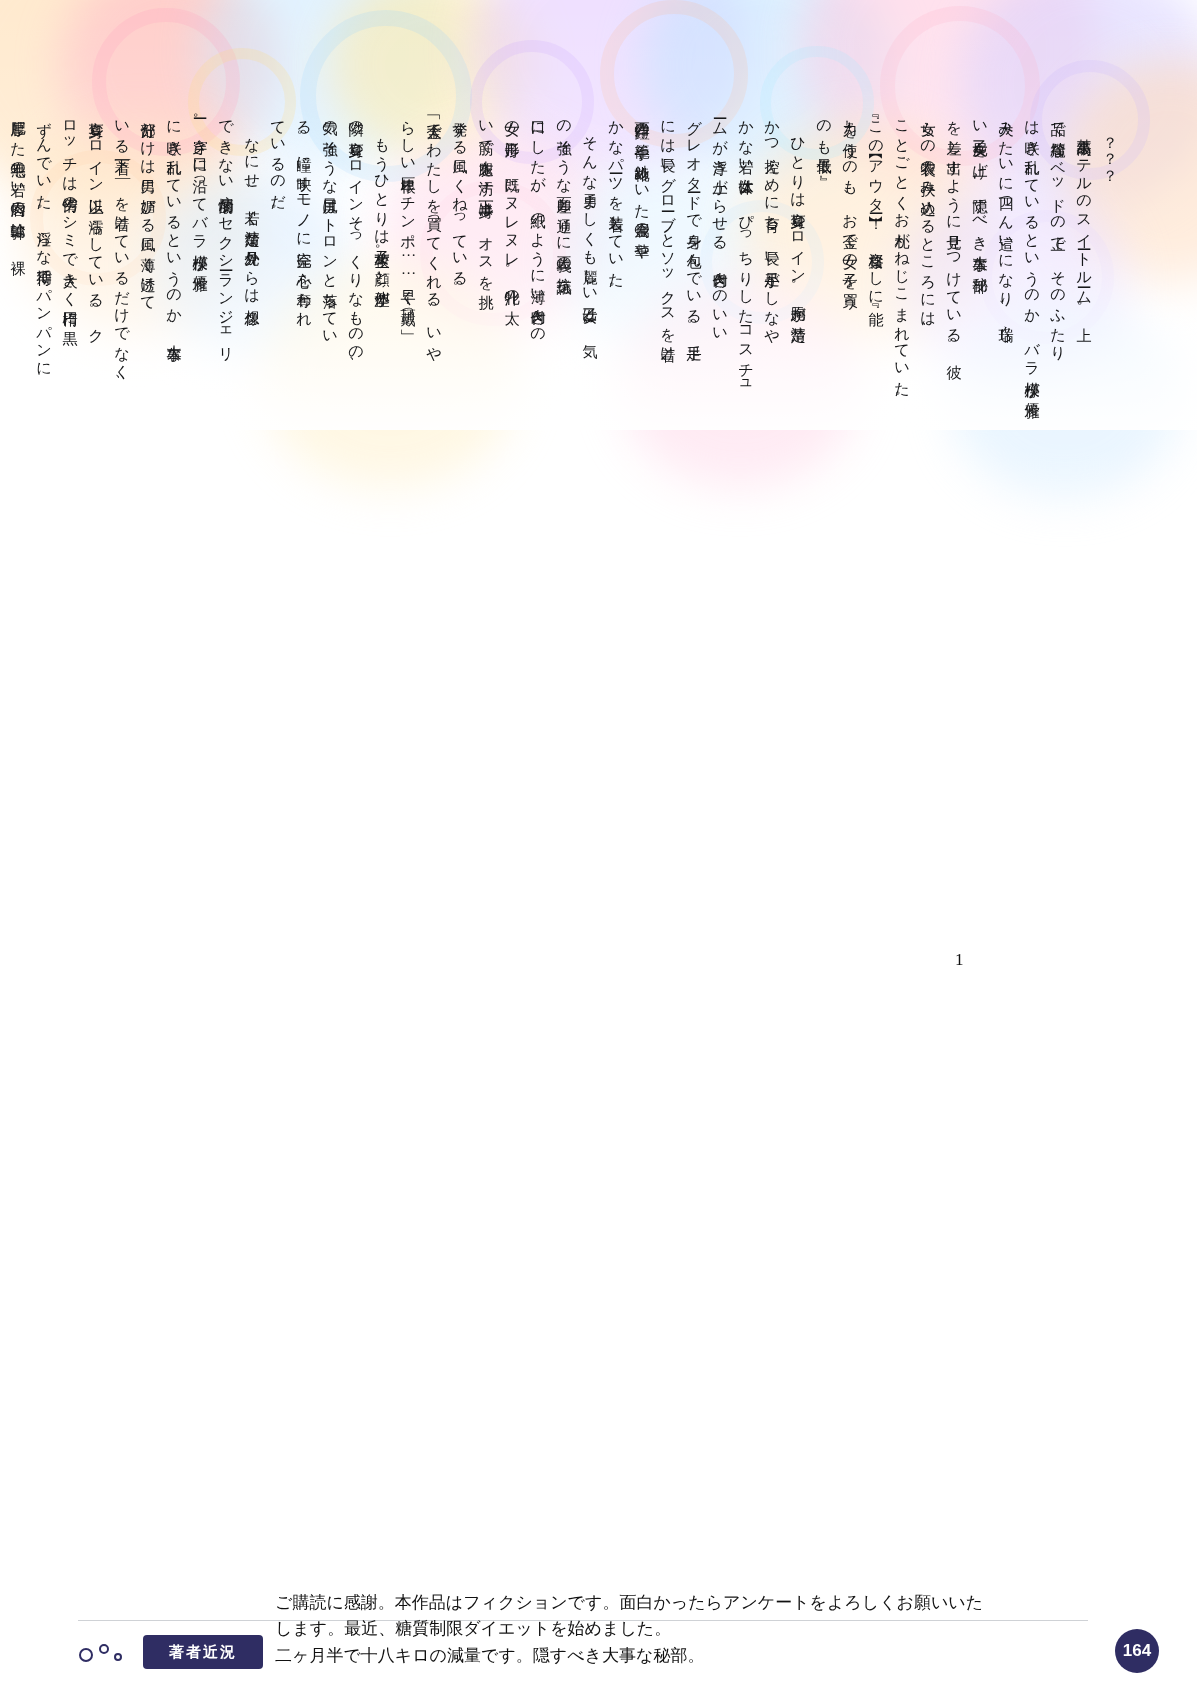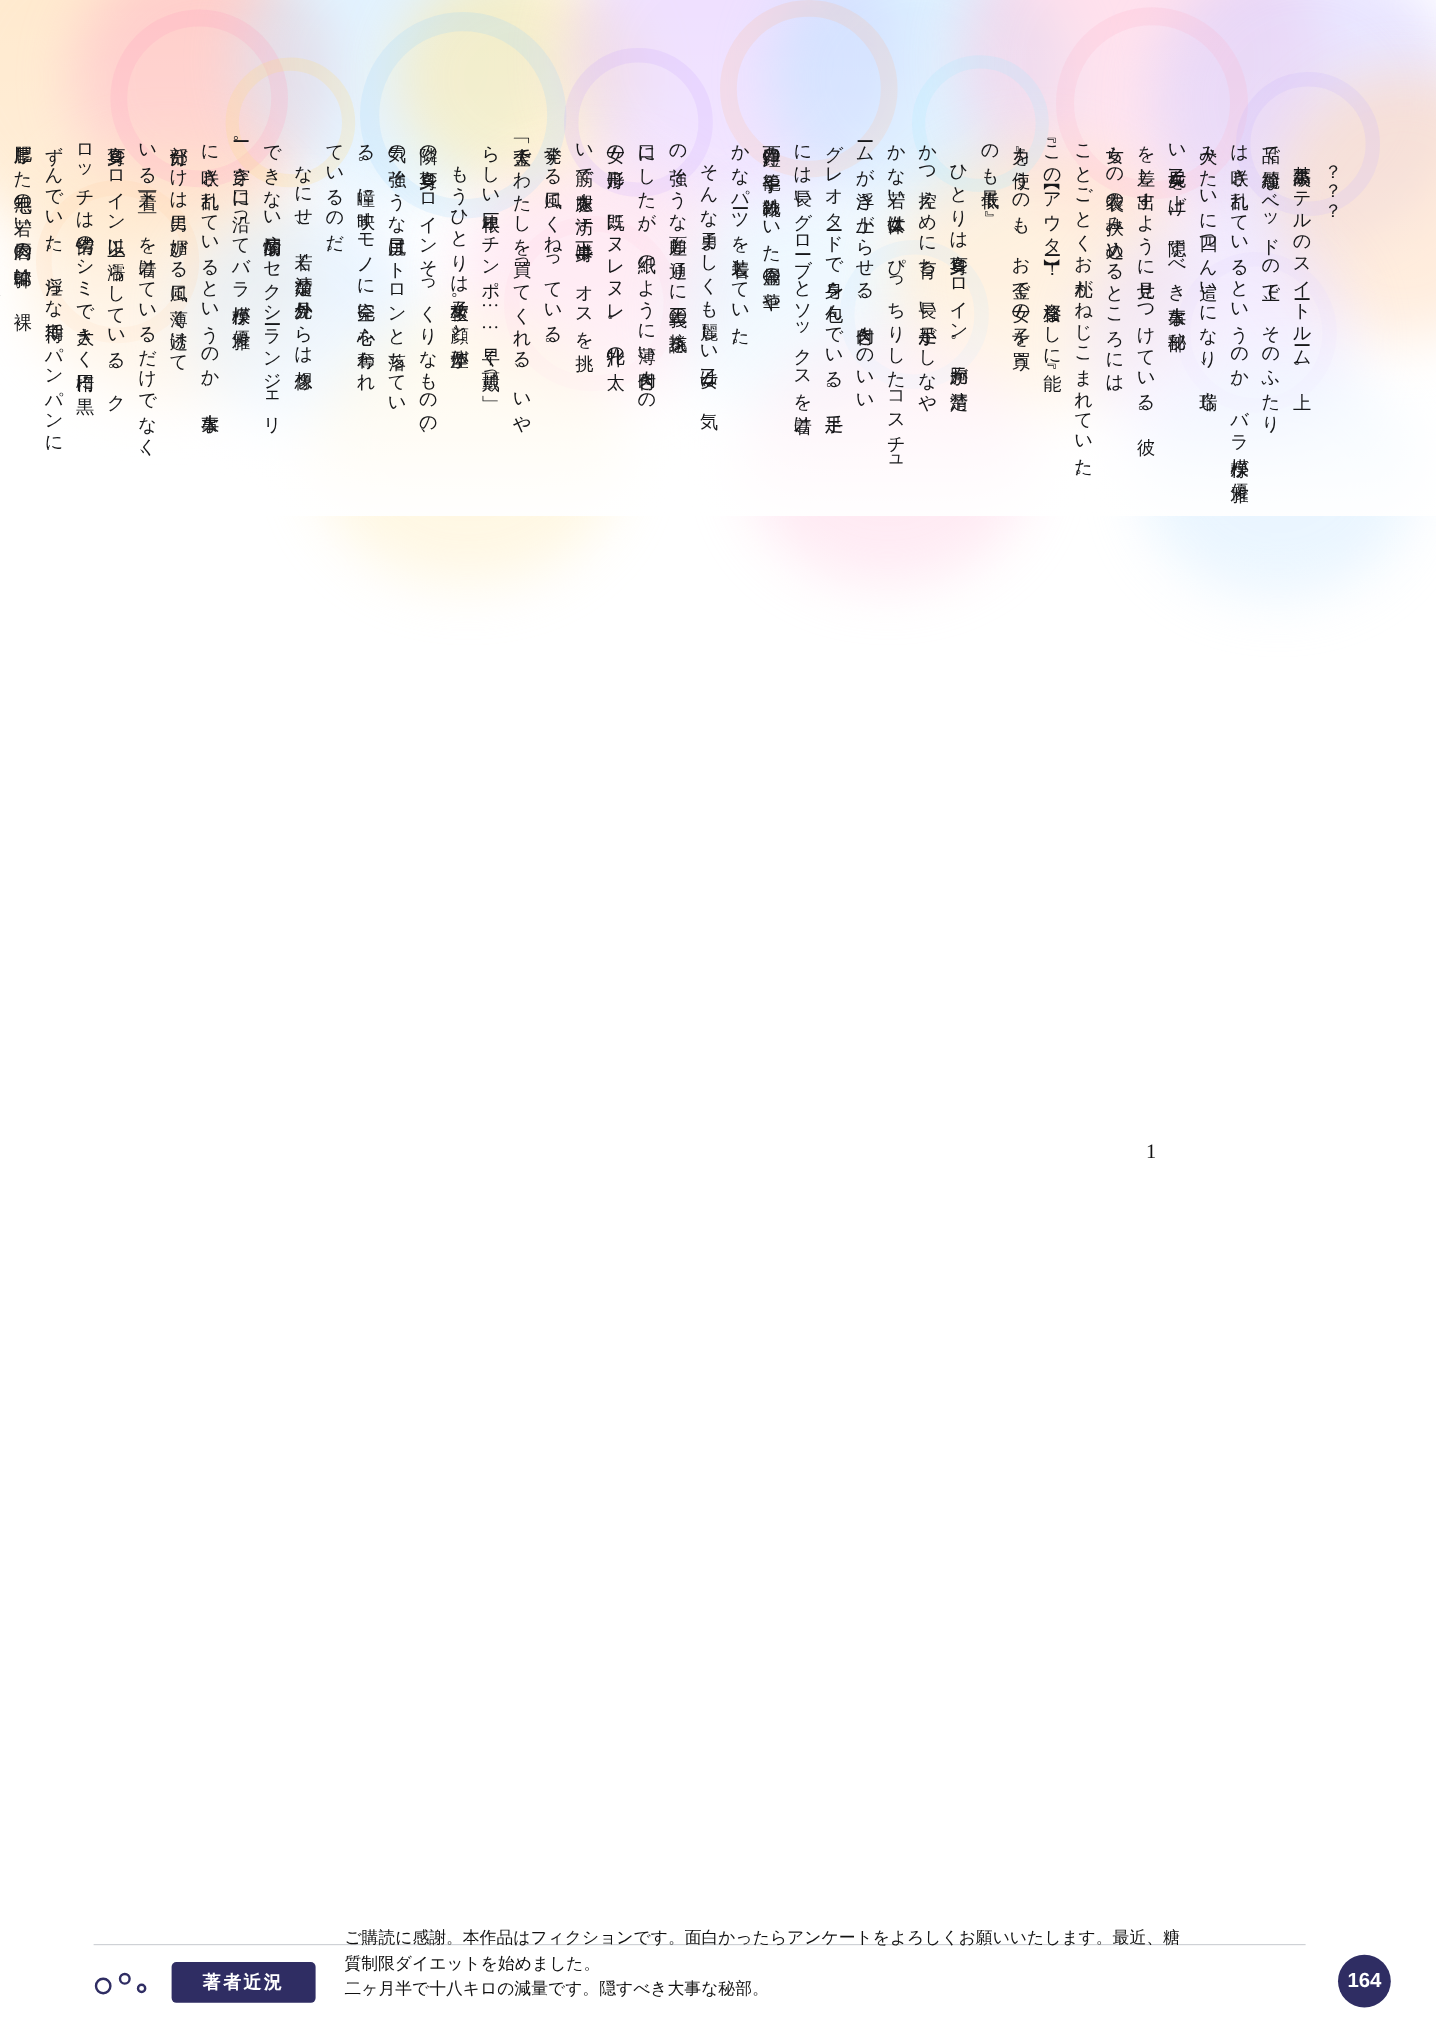--- a/index.html
+++ b/index.html
@@ -74,21 +74,21 @@
     background:#2f2d63;border-radius:4px;
   }
   .badge-txt{
     position:absolute;left:143px;bottom:18px;width:120px;height:34px;
     display:flex;align-items:center;justify-content:center;
     color:#fff;font-family:"Liberation Sans",sans-serif;font-weight:bold;font-size:15px;letter-spacing:2px;
   }
   .foot-note{
     position:absolute;left:275px;bottom:18px;width:710px;
     font-family:"Liberation Sans",sans-serif;
-    font-size:14px;line-height:1.55;color:#111;margin-left:12px;
+    font-size:17px;line-height:1.55;color:#111;
   }
   .pagenum{
     position:absolute;right:38px;bottom:14px;
     width:44px;height:44px;border-radius:50%;
     background:#2f2d63;color:#fff;
     display:flex;align-items:center;justify-content:center;
     font-family:"Liberation Sans",sans-serif;font-size:17px;font-weight:bold;margin-left:38px;
   }
   .footdots{
     position:absolute;left:78px;bottom:20px;width:58px;height:30px;

